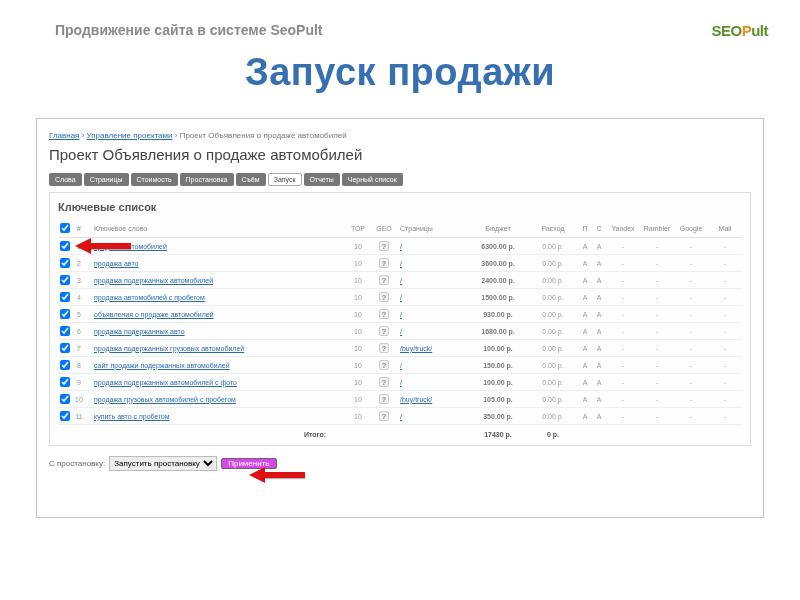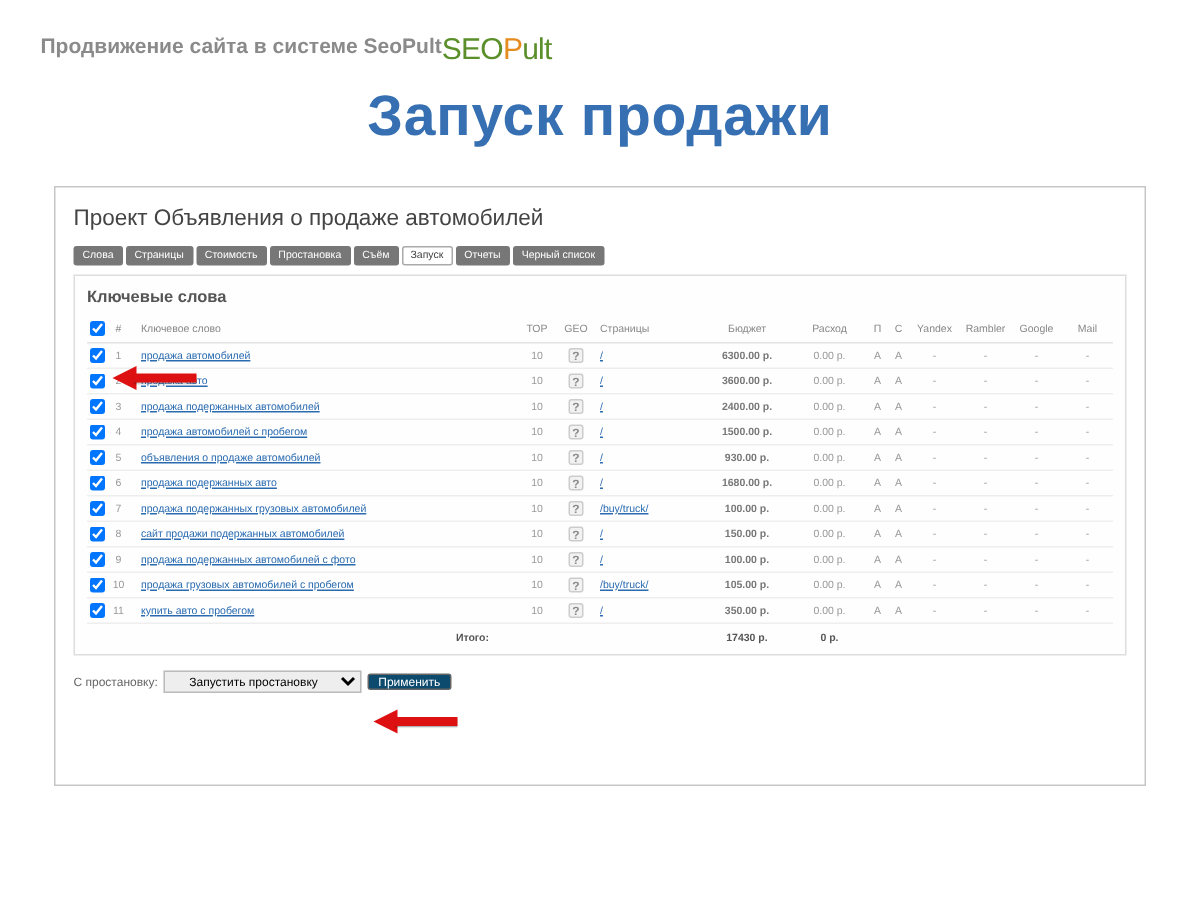--- a/index.html
+++ b/index.html
@@ -1,19 +1,19 @@
 <!DOCTYPE html>
 <html><head>
 <meta charset="utf-8">
 <style>
   * { box-sizing: border-box; margin: 0; padding: 0; }
   body { font-family: Arial, Helvetica, sans-serif; background: #fff; width: 800px; height: 600px; position: relative; overflow: hidden; }
-  .slide-header { display: flex; justify-content: flex-start; align-items: flex-start; padding: 22px 32px 0 27px; }
+  .slide-header { display: flex; justify-content: space-between; align-items: flex-start; padding: 22px 32px 0 55px; }
   .slide-caption { color: #8a8a8a; font-weight: bold; font-size: 14px; }
-  .logo { font-weight: normal; font-size: 20px; letter-spacing: -0.5px; }
+  .logo { font-weight: bold; font-size: 15px; letter-spacing: -0.5px; }
   .logo .seo { color: #5b8f2a; }
   .logo .p   { color: #e68b1e; }
   .logo .ult { color: #5b8f2a; }
   .slide-title { text-align: center; color: #366fb2; font-size: 38px; font-weight: bold; margin-top: 12px; letter-spacing: 0.5px; }
   .panel { margin: 24px 36px 0; border: 1px solid #c6c6c6; background: #fff; padding: 8px 12px 14px; font-size: 8px; color: #555; height: 400px; position: relative; }
   .breadcrumb { color: #7a7a7a; margin: 4px 0 6px; font-size: 8px; }
   .breadcrumb a { color: #2a6bb0; text-decoration: underline; cursor: pointer; }
   .project-title { font-size: 15px; color: #444; margin: 4px 0 10px; font-weight: normal; }
   .tabs { margin-bottom: 6px; white-space: nowrap; }
   .tab { display: inline-block; padding: 3px 6px; font-size: 7px; color: #fff; background: #777; border-radius: 2px; margin-right: 2px; cursor: pointer; }
@@ -31,22 +31,22 @@
   td.geo { width: 28px; text-align: center; }
   .qmark { display: inline-block; width: 10px; height: 10px; line-height: 10px; font-size: 8px; font-weight: bold; color: #8a8a8a; background: #f2f2f2; border: 1px solid #ccc; border-radius: 2px; }
   td.page { text-align: left; width: 70px; }
   td.budget { width: 60px; font-weight: bold; color: #777; }
   td.spend { width: 50px; }
   td.pcol, td.ccol { width: 14px; }
   td.se { width: 34px; }
   .chk { width: 10px; height: 10px; vertical-align: middle; }
   .total-row td { font-weight: bold; color: #555; border: none; padding-top: 6px; }
   .actions { margin-top: 10px; font-size: 8px; color: #666; display: flex; align-items: center; gap: 4px; }
-  select.small { font-size: 8px; padding: 1px 12px; background: #eee; border: 1px solid #bbb; }
-  .btn { font-size: 8px; background: #0c4a6e; color: #fff; border: 1px solid #666; padding: 0 6px; cursor: pointer; border-radius: 2px; }
+  select.small { font-size: 8px; padding: 1px 0; background: #eee; border: 1px solid #bbb; }
+  .btn { font-size: 8px; background: #d946ef; color: #fff; border: 1px solid #666; padding: 0 6px; cursor: pointer; border-radius: 2px; }
   
   .arrow { position: absolute; pointer-events: none; }
   .arrow .shaft { position: absolute; background: #d11; height: 6px; box-shadow: 0 1px 1px rgba(0,0,0,.3); }
   .arrow .head { position: absolute; width: 0; height: 0; }
   .arrow1 { left: 38px; top: 124px; }
   .arrow1 .shaft { width: 42px; left: 14px; top: 0; }
   .arrow1 .head  { left: 0; top: -5px; border-top: 8px solid transparent; border-bottom: 8px solid transparent; border-right: 16px solid #d11; }
   .arrow2 { left: 212px; top: 353px; }
   .arrow2 .shaft { width: 42px; left: 14px; top: 0; }
   .arrow2 .head  { left: 0; top: -5px; border-top: 8px solid transparent; border-bottom: 8px solid transparent; border-right: 16px solid #d11; }
@@ -58,27 +58,30 @@
   <div class="slide-caption">Продвижение сайта в системе SeoPult</div>
   <div class="logo">
     <span class="seo">SEO</span><span class="p">P</span><span class="ult">ult</span>
   </div>
 </div>
 
 <h1 class="slide-title">Запуск продажи</h1>
 
 <div class="panel">
 
+  <div class="breadcrumb">
+    <a>Главная</a><span> › </span><a>Управление проектами</a><span> › </span><span>Проект Объявления о продаже автомобилей</span>
+  </div>
 
   <h2 class="project-title">Проект Объявления о продаже автомобилей</h2>
 
   <div class="tabs" id="tabs"><span class="tab">Слова</span><span class="tab">Страницы</span><span class="tab">Стоимость</span><span class="tab">Простановка</span><span class="tab">Съём</span><span class="tab active">Запуск</span><span class="tab">Отчеты</span><span class="tab">Черный список</span></div>
 
   <div class="section-box">
-    <div class="section-title">Ключевые слова</div>
+    <div class="section-title">Ключевые список</div>
 
     <table>
       <thead>
         <tr>
           <th style="width:14px"><input type="checkbox" class="chk" checked="" style=""></th>
           <th style="width:14px">#</th>
           <th class="kw">Ключевое слово</th>
           <th>ТОР</th>
           <th>GEO</th>
           <th style="text-align:left;width:70px">Страницы</th>

